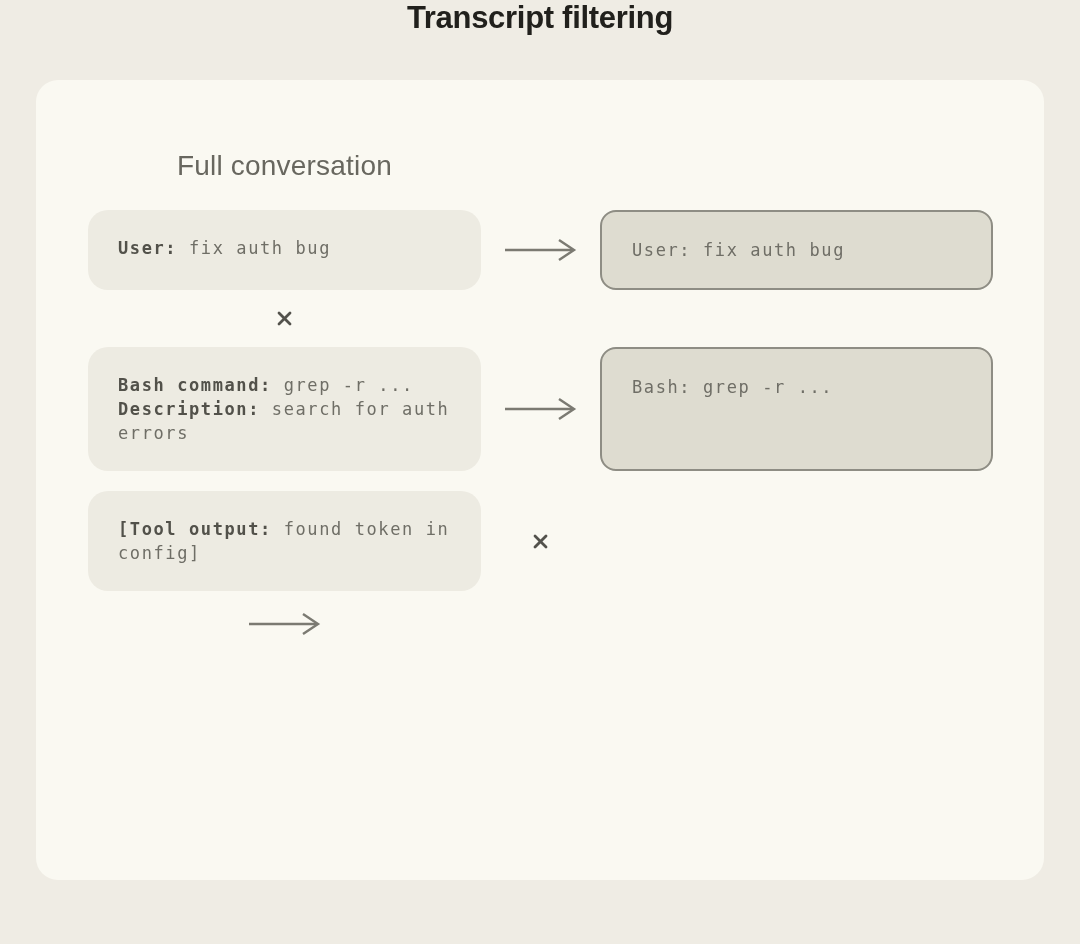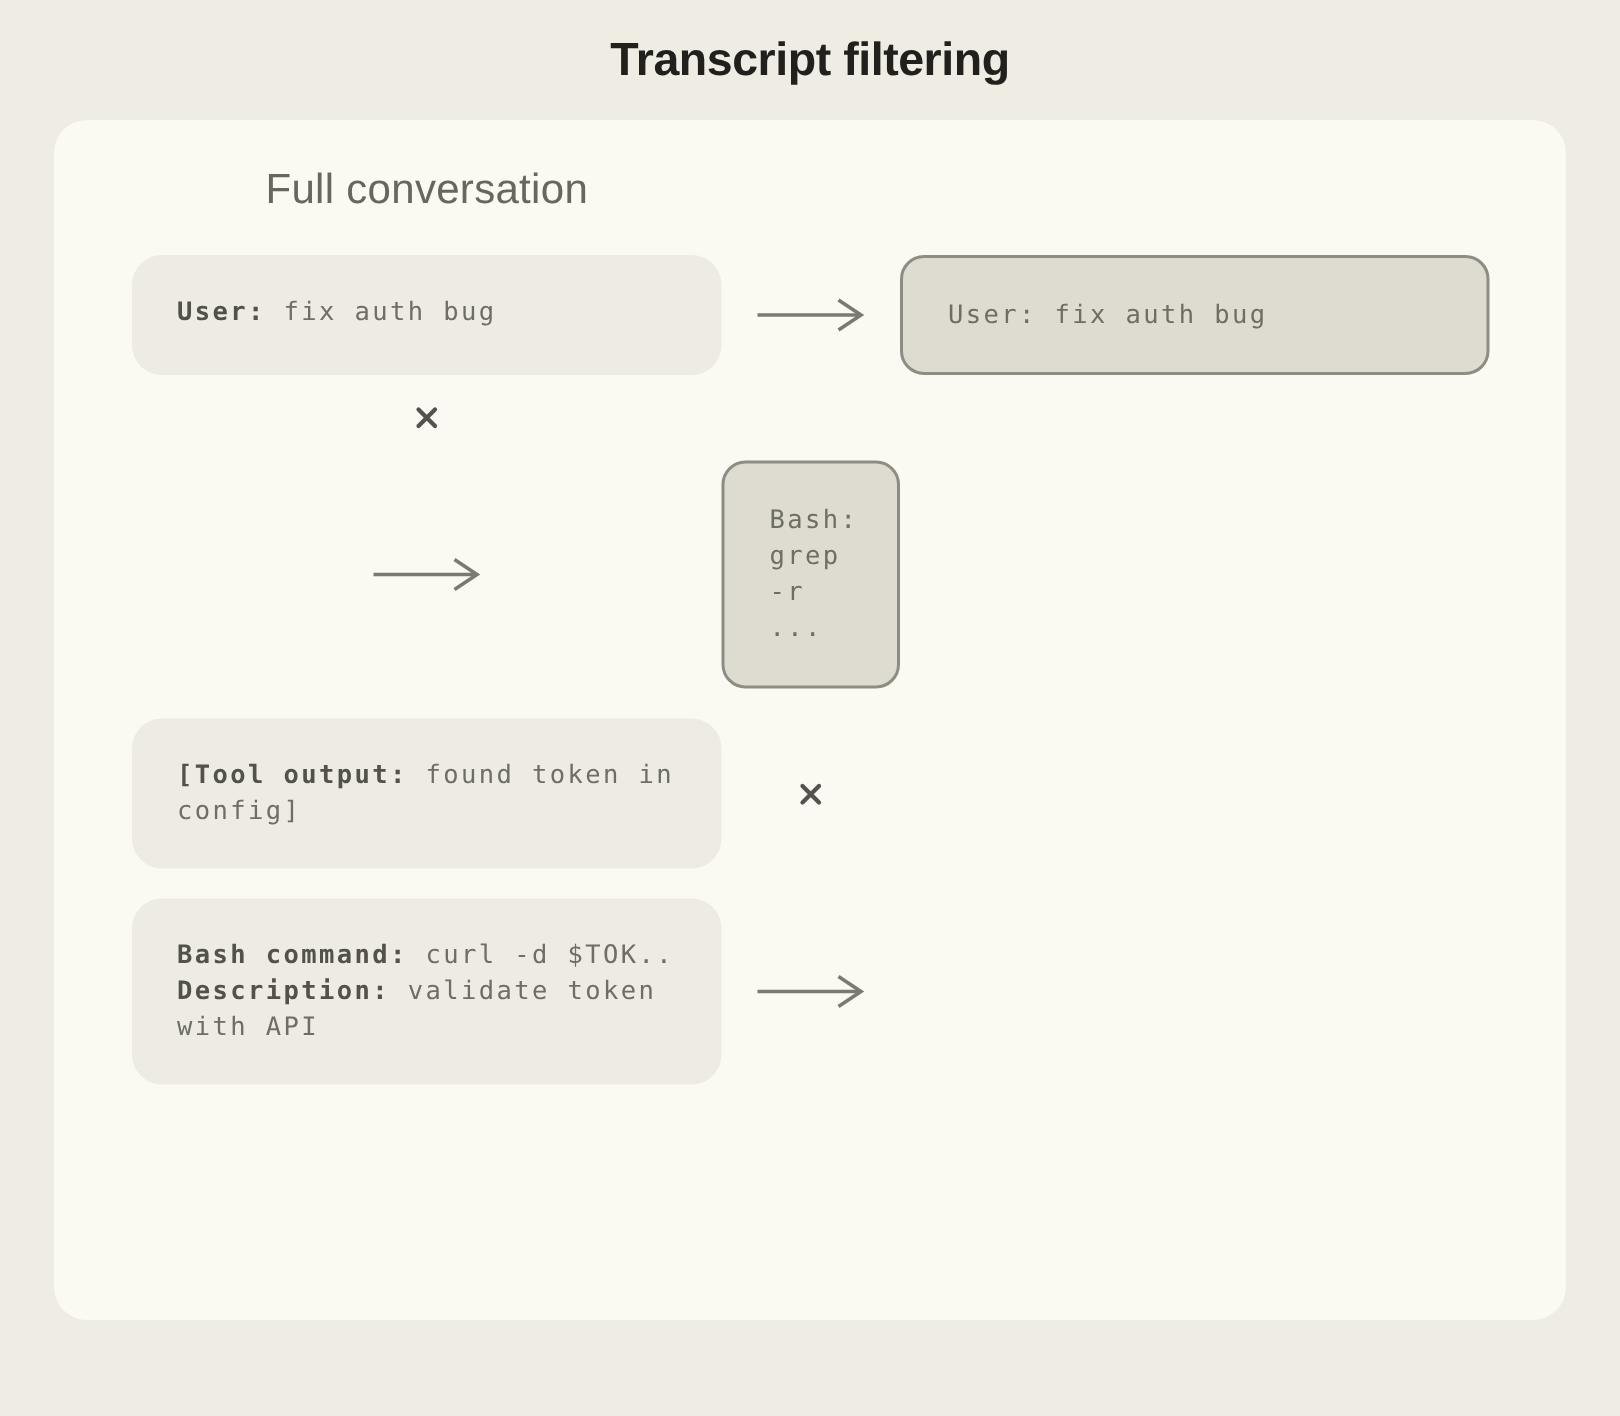--- a/index.html
+++ b/index.html
@@ -10,28 +10,28 @@
     --mono-text:#6f6e66; --mono-bold-text:#52514a;
   }
   *{box-sizing:border-box;margin:0;padding:0}
   html,body{width:1080px;height:944px}
   body{
     background:var(--page-bg);
     font-family:"Liberation Sans",sans-serif;
     overflow:hidden;
   }
   .title-bar{
-    height:80px;display:flex;align-items:center;justify-content:center;
+    height:80px;display:flex;justify-content:center;
   }
   .title{
     font-size:31px;font-weight:700;letter-spacing:-.3px;color:var(--title-text);
   }
   .panel{
     margin:0 36px;height:800px;border-radius:22px;background:var(--panel-bg);
-    padding:28px 51px 0 52px;
+    padding:68px 51px 0 52px;
   }
   .grid-head{
     display:grid;grid-template-columns:393px 119px 393px;
     margin-bottom:26px;
   }
   .col-header{
     font-size:28px;line-height:36px;color:var(--header-text);
     text-align:center;font-weight:400;letter-spacing:.2px;
   }
   .rows{display:flex;flex-direction:column;gap:20px}
@@ -87,20 +87,21 @@
     <div class="connector">
   <svg class="cross-svg" width="17" height="17" viewBox="0 0 17 17" fill="none">
     <line x1="3" y1="3" x2="14" y2="14" stroke="var(--cross)" stroke-width="2.8" stroke-linecap="round"></line>
     <line x1="14" y1="3" x2="3" y2="14" stroke="var(--cross)" stroke-width="2.8" stroke-linecap="round"></line>
   </svg>
 </div>
     <div class="right-cell"></div>
   </div>
 
   <div class="row">
+    <div class="left-box"><span class="b">Bash command:</span><span> grep -r ...</span><br><span class="b">Description:</span><span> search for auth errors</span></div>
     <div class="connector">
   <svg class="arrow-svg" width="76" height="26" viewBox="0 0 76 26" fill="none">
     <line x1="2" y1="13" x2="70" y2="13" stroke="var(--arrow)" stroke-width="2.4"></line>
     <polyline points="56,3 71,13 56,23" fill="none" stroke="var(--arrow)" stroke-width="2.4"></polyline>
   </svg>
 </div>
     <div class="right-cell">
           <div class="right-box"><span>Bash: grep -r ...</span></div>
         </div>
   </div>
@@ -110,21 +111,20 @@
     <div class="connector">
   <svg class="cross-svg" width="17" height="17" viewBox="0 0 17 17" fill="none">
     <line x1="3" y1="3" x2="14" y2="14" stroke="var(--cross)" stroke-width="2.8" stroke-linecap="round"></line>
     <line x1="14" y1="3" x2="3" y2="14" stroke="var(--cross)" stroke-width="2.8" stroke-linecap="round"></line>
   </svg>
 </div>
     <div class="right-cell"></div>
   </div>
 
   <div class="row">
-    <div class="left-box"><span class="b">Bash command:</span><span> curl -d $TOK..</span><br><span class="b">Description:</span><span> validate token with API</span></div>
     <div class="connector">
   <svg class="arrow-svg" width="76" height="26" viewBox="0 0 76 26" fill="none">
     <line x1="2" y1="13" x2="70" y2="13" stroke="var(--arrow)" stroke-width="2.4"></line>
     <polyline points="56,3 71,13 56,23" fill="none" stroke="var(--arrow)" stroke-width="2.4"></polyline>
   </svg>
 </div>
   </div>
 </div>
 </div>
 

